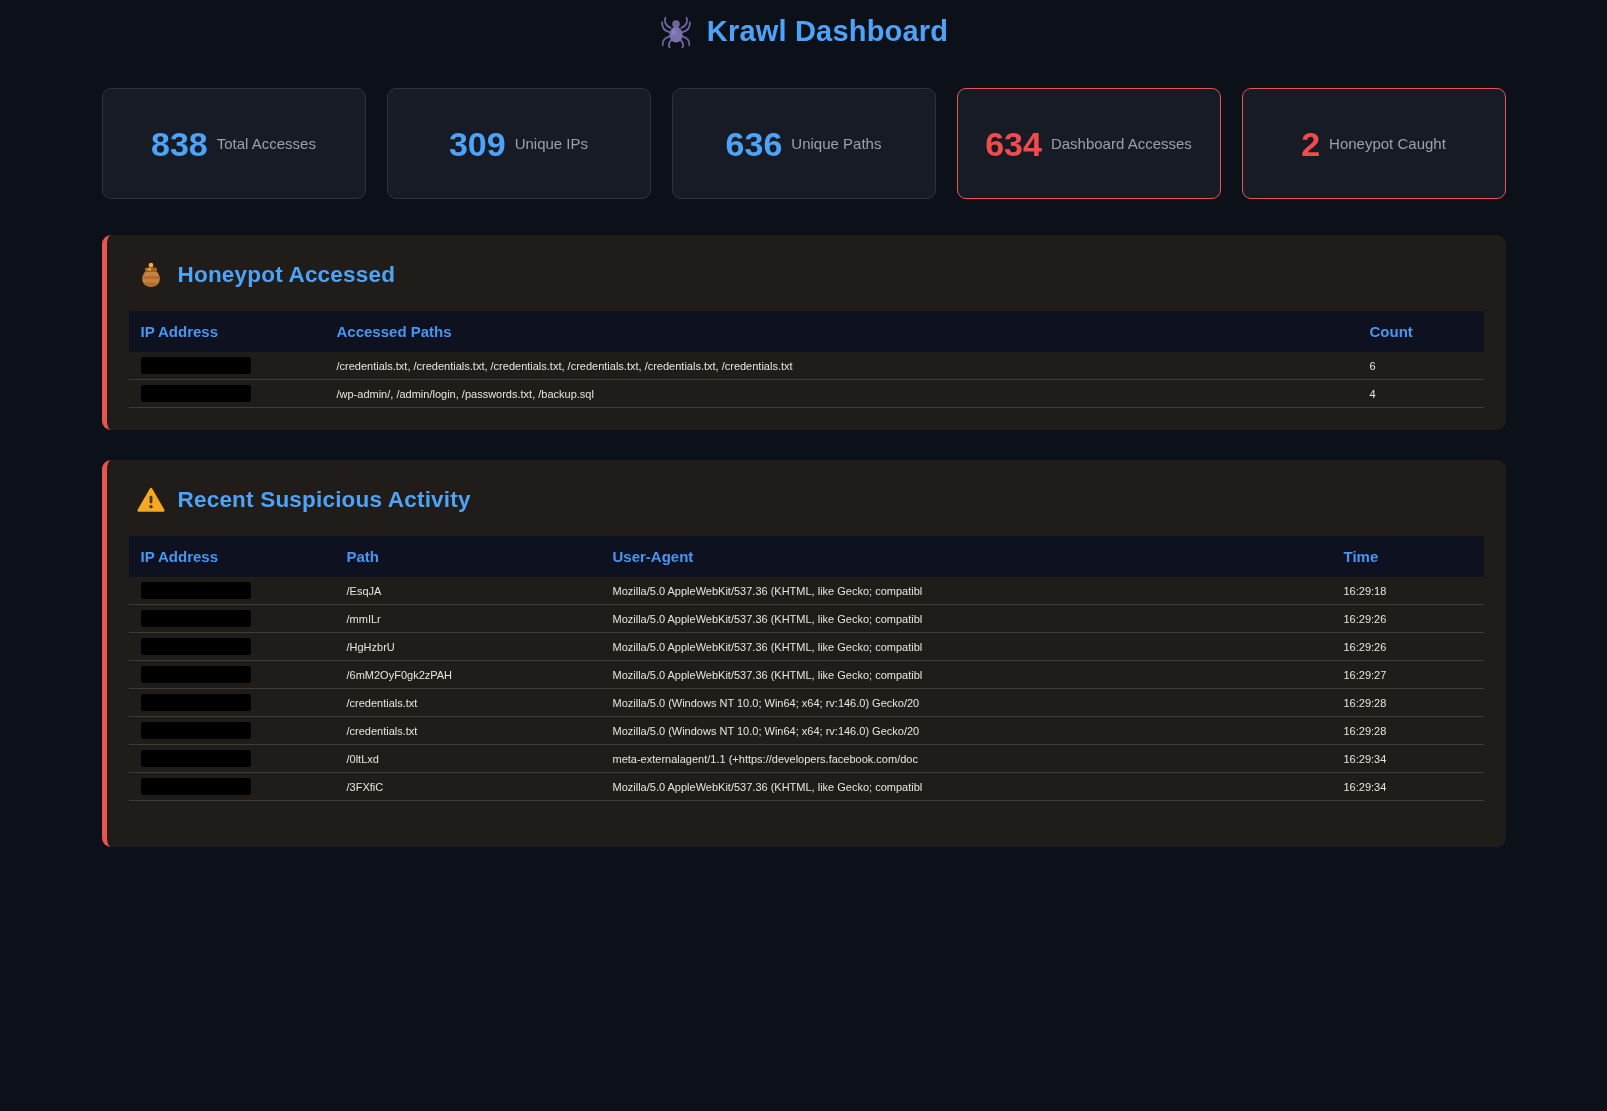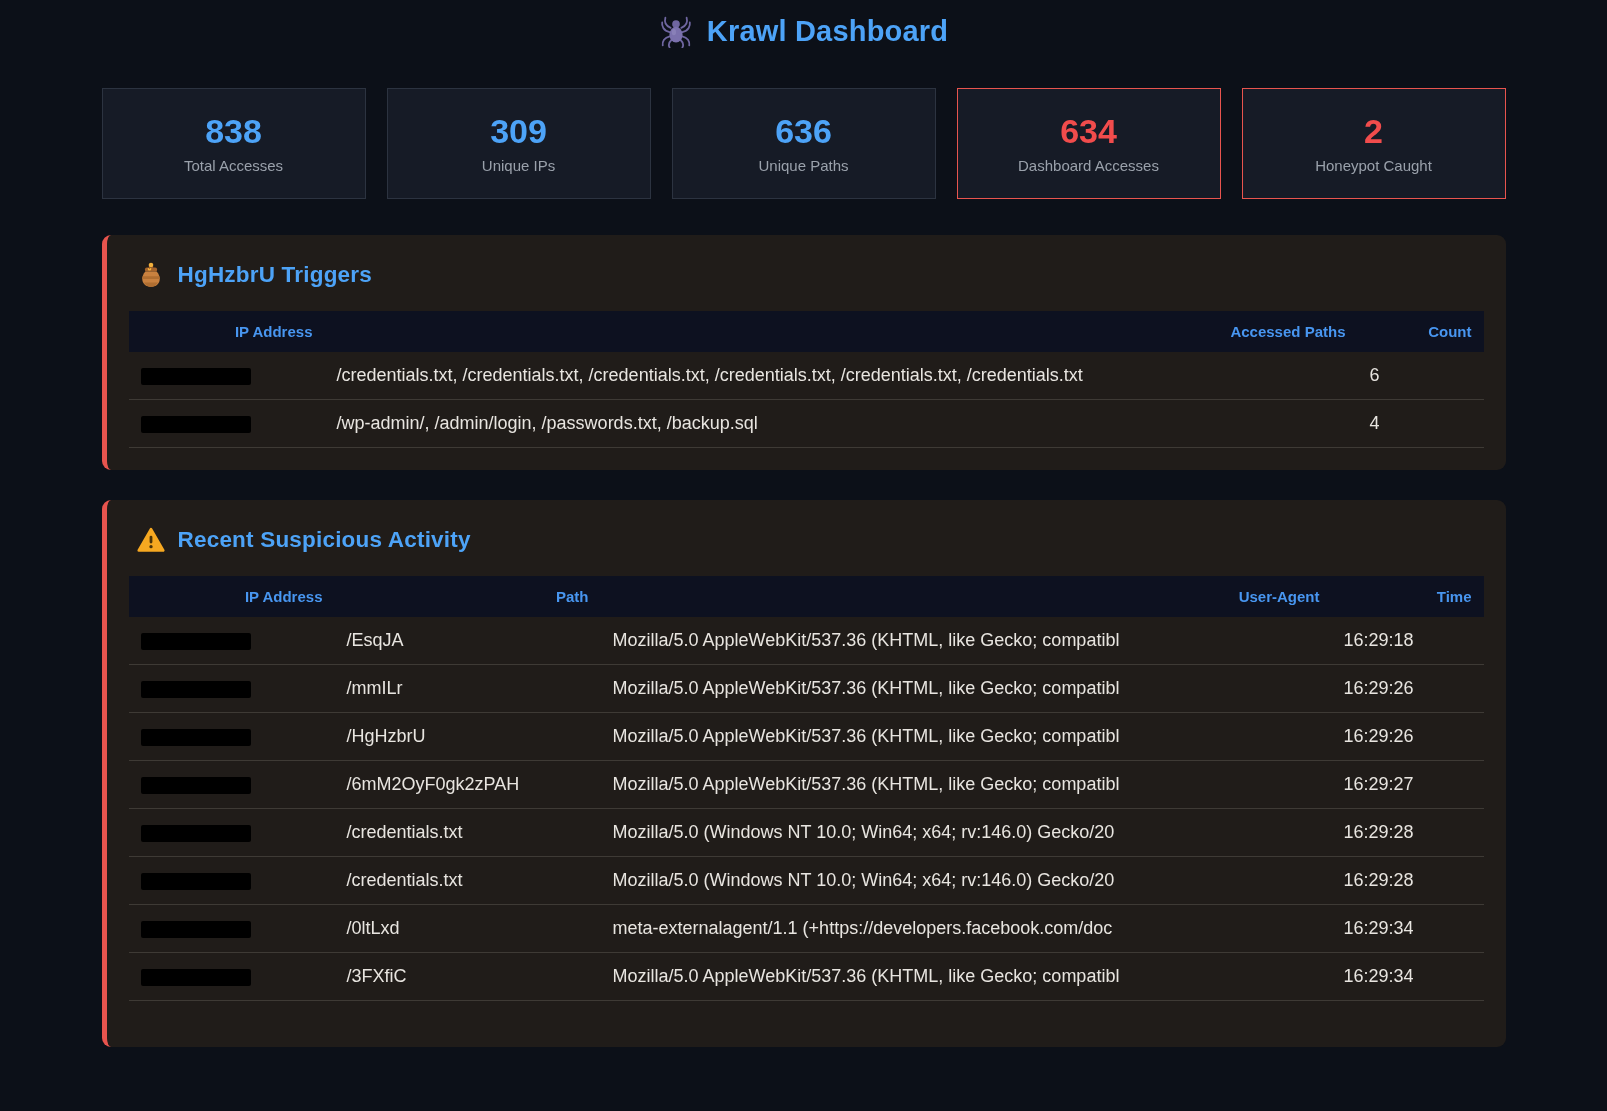--- a/index.html
+++ b/index.html
@@ -31,22 +31,22 @@
   }
   header.page-header h1{
     color:var(--blue);font-size:29px;font-weight:bold;letter-spacing:.2px;
   }
   .title-icon svg{display:block;}
 
   
   .stats-row{display:flex;gap:21px;}
   .stat-card{
     flex:1;height:111px;background:var(--card-bg);
-    border:1px solid var(--card-border);border-radius:0;
-    display:flex;flex-direction:column;align-items:center;justify-content:center;gap:9px;
+    border:1px solid var(--card-border);border-radius:9px;
+    display:flex;flex-direction:row;align-items:center;justify-content:center;gap:9px;
   }
   .stat-value{color:var(--blue);font-size:34px;font-weight:bold;line-height:1;}
   .stat-label{color:var(--muted);font-size:15px;}
   .stat-card.alert{border-color:var(--panel-accent);}
   .stat-card.alert .stat-value{color:var(--red);}
 
   
   .panel{
     background:var(--panel-bg);
     border-left:5px solid var(--panel-accent);
@@ -55,26 +55,26 @@
     margin-top:36px;
   }
   .panel+.panel{margin-top:30px;}
   .panel-title{display:flex;align-items:center;gap:13px;margin-bottom:22px;padding-left:8px;}
   .panel-title h2{color:var(--blue);font-size:22.5px;font-weight:bold;letter-spacing:.2px;}
   .panel-title .p-icon svg{display:block;}
 
   table{width:100%;border-collapse:collapse;table-layout:fixed;}
   thead th{
     background:var(--thead-bg);color:var(--head-blue);
-    font-size:15px;font-weight:bold;text-align:right;
+    font-size:15px;font-weight:bold;text-align:left;
     padding:12px 12px;
   }
   tbody td{
-    color:var(--row-text);font-size:18px;
-    padding:13px 12px;
+    color:var(--row-text);font-size:11px;
+    padding:5px 12px;
     border-bottom:1px solid var(--sep);
     overflow:hidden;white-space:nowrap;text-overflow:clip;
   }
   .redacted{
     display:inline-block;width:110px;height:17px;background:#000;
     border-radius:2px;vertical-align:middle;
   }
   .pad-bottom{height:24px;}
 </style>
 </head>
@@ -137,21 +137,21 @@
         <svg width="28" height="28" viewBox="0 0 32 32">
           <path d="M13.5 3.5 h5 v5 h-5 z" fill="#8a5226"></path>
           <circle cx="16" cy="4.5" r="2.6" fill="#f2b13c"></circle>
           <rect x="9" y="7.5" width="14" height="4.6" rx="2.2" fill="#a5632c"></rect>
           <path d="M9.5 12 C7.2 14.8 6 17.8 6 20.5 C6 26 10.5 29.5 16 29.5 C21.5 29.5 26 26 26 20.5 C26 17.8 24.8 14.8 22.5 12 Z" fill="#c9813f"></path>
           <path d="M6.6 17.5 C6.2 18.5 6 19.5 6 20.5 L26 20.5 C26 19.5 25.8 18.5 25.4 17.5 Z" fill="#b06e31"></path>
           <path d="M8 24.5 C9.8 27.7 12.7 29.5 16 29.5 C19.3 29.5 22.2 27.7 24 24.5 Z" fill="#b06e31"></path>
           <path d="M13 8.8 c0 1.8 2.6 1.8 2.6 0" stroke="#f2b13c" stroke-width="1.6" fill="none" stroke-linecap="round"></path>
         </svg>
       </span>
-      <h2>HgHzbrU Triggers</h2>
+      <h2>Honeypot Accessed</h2>
     </div>
     <table>
       <colgroup>
           <col style="width:196px">
           <col>
           <col style="width:126px">
         </colgroup>
       <thead>
         <tr>
           <th>IP Address</th>

